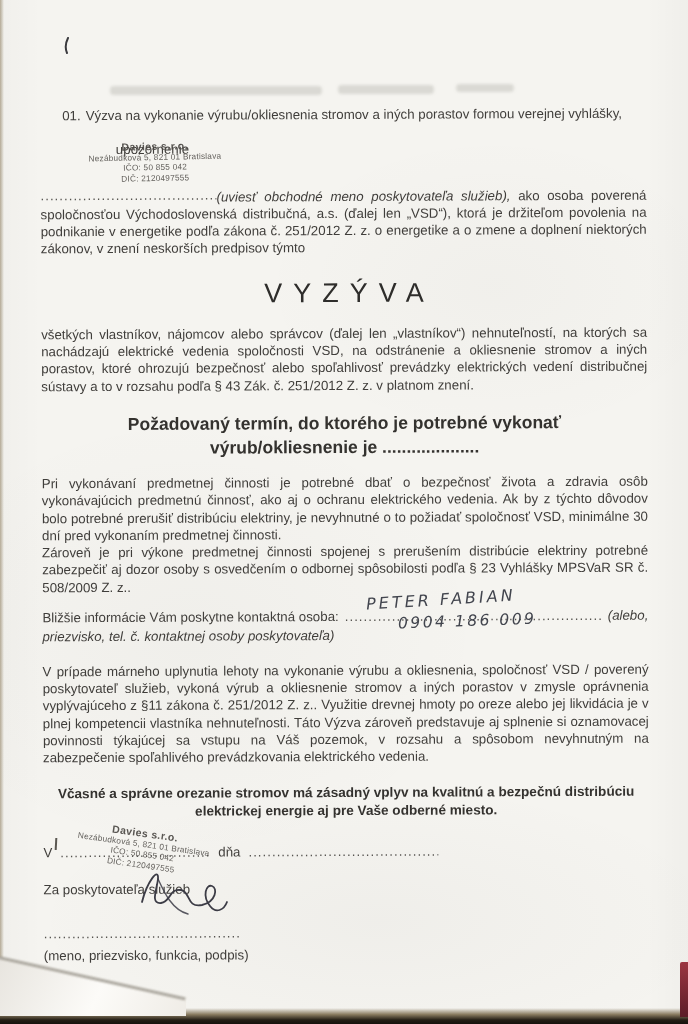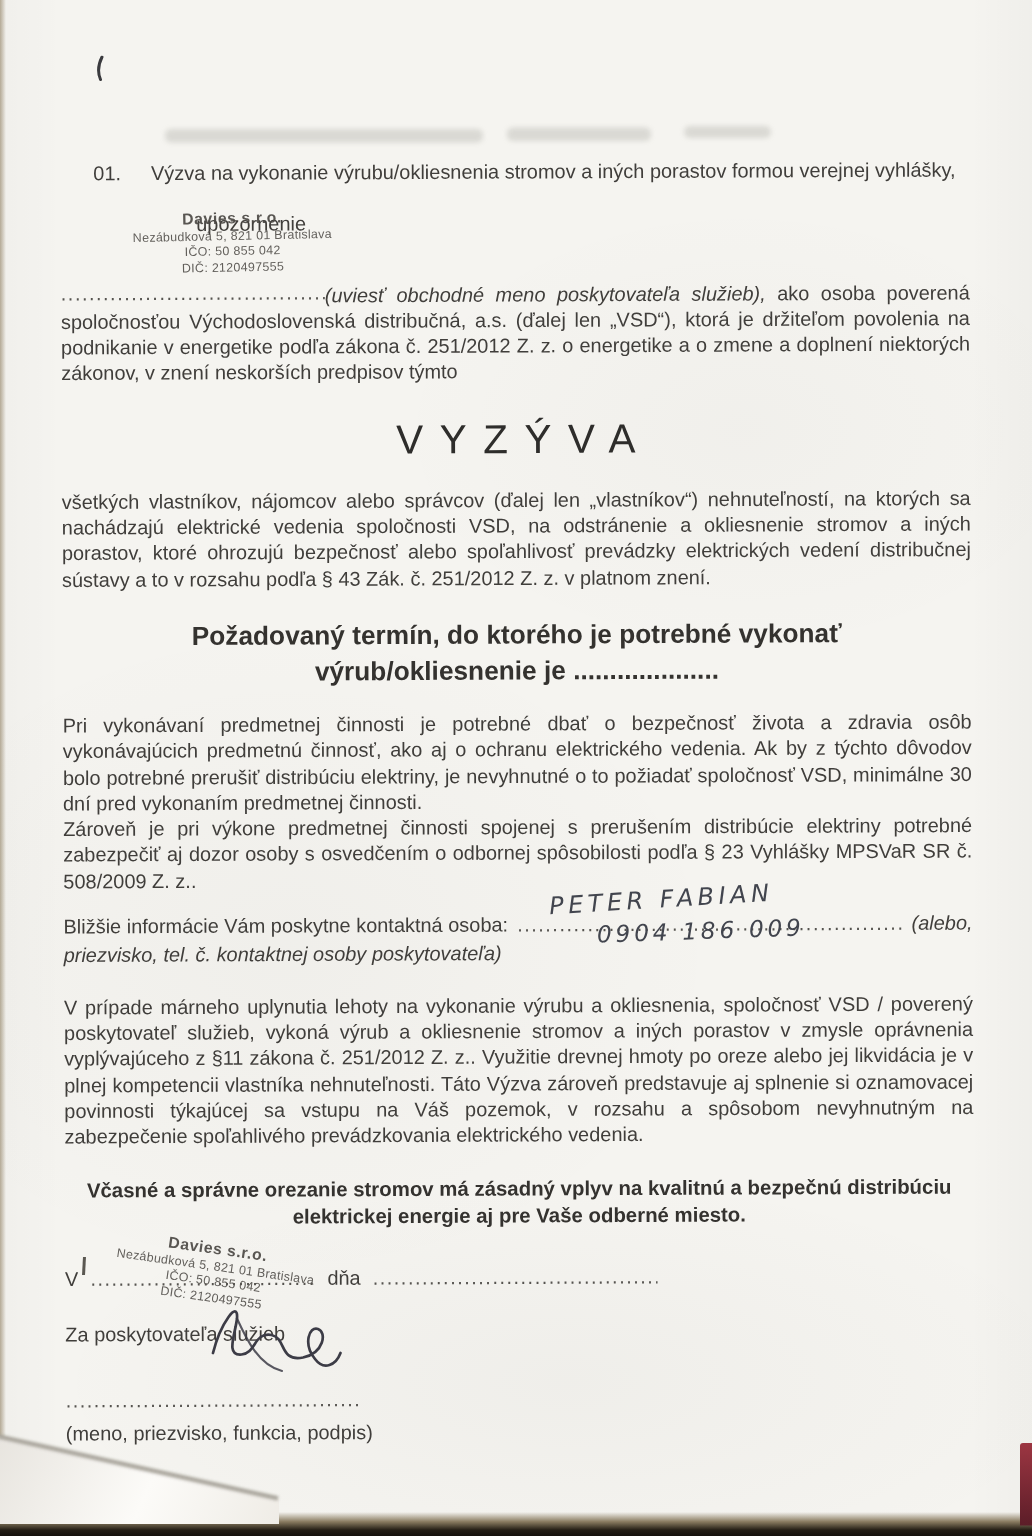--- a/index.html
+++ b/index.html
@@ -14,21 +14,21 @@
       linear-gradient(to right, rgba(0,0,0,0.02), rgba(0,0,0,0) 6%, rgba(0,0,0,0) 94%, rgba(0,0,0,0.025)),
       #f5f4f0;
   }
   .content{
     position:absolute;left:42px;top:106px;width:606px;
     font-size:13.3px;line-height:17.3px;
     transform:rotate(-0.25deg);
   }
   .just{text-align:justify;text-align-last:left;margin:0;}
   .item01{display:flex;margin:0 0 0 22px;}
-  .item01 .num{margin-right:20px;}
+  .item01 .num{margin-right:5px;}
   .item01 .t2{margin-left:30px;margin-top:17px;}
   .intro{margin-top:30px;}
   .it{font-style:italic;}
   .leader{display:inline-block;overflow:hidden;white-space:nowrap;height:13px;line-height:13px;letter-spacing:1px;color:#55534f;}
   .main-heading{
     text-align:center;margin:14px 0 10px 0;
     font-size:27px;line-height:44px;letter-spacing:11px;color:#2e2d2b;font-weight:400;
     text-indent:11px;
   }
   .p1{margin-top:6px;}

